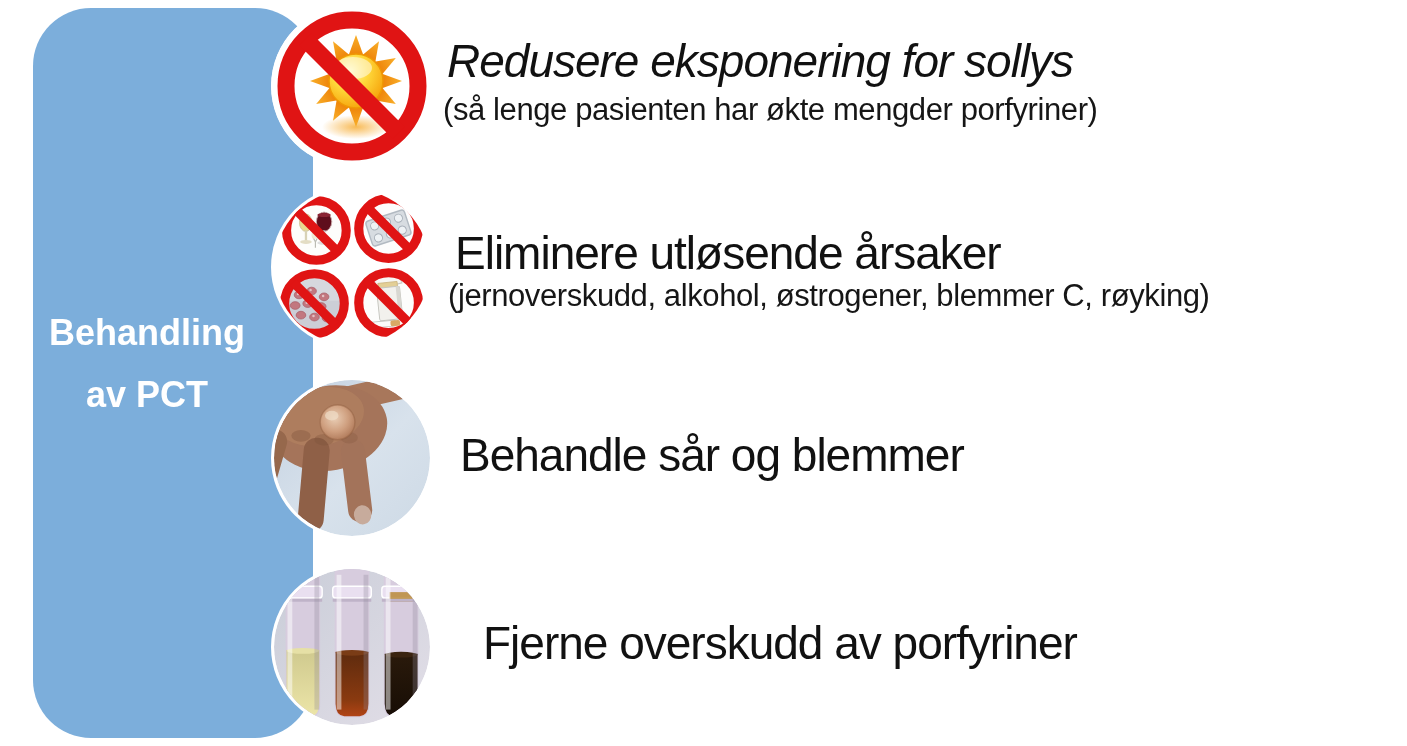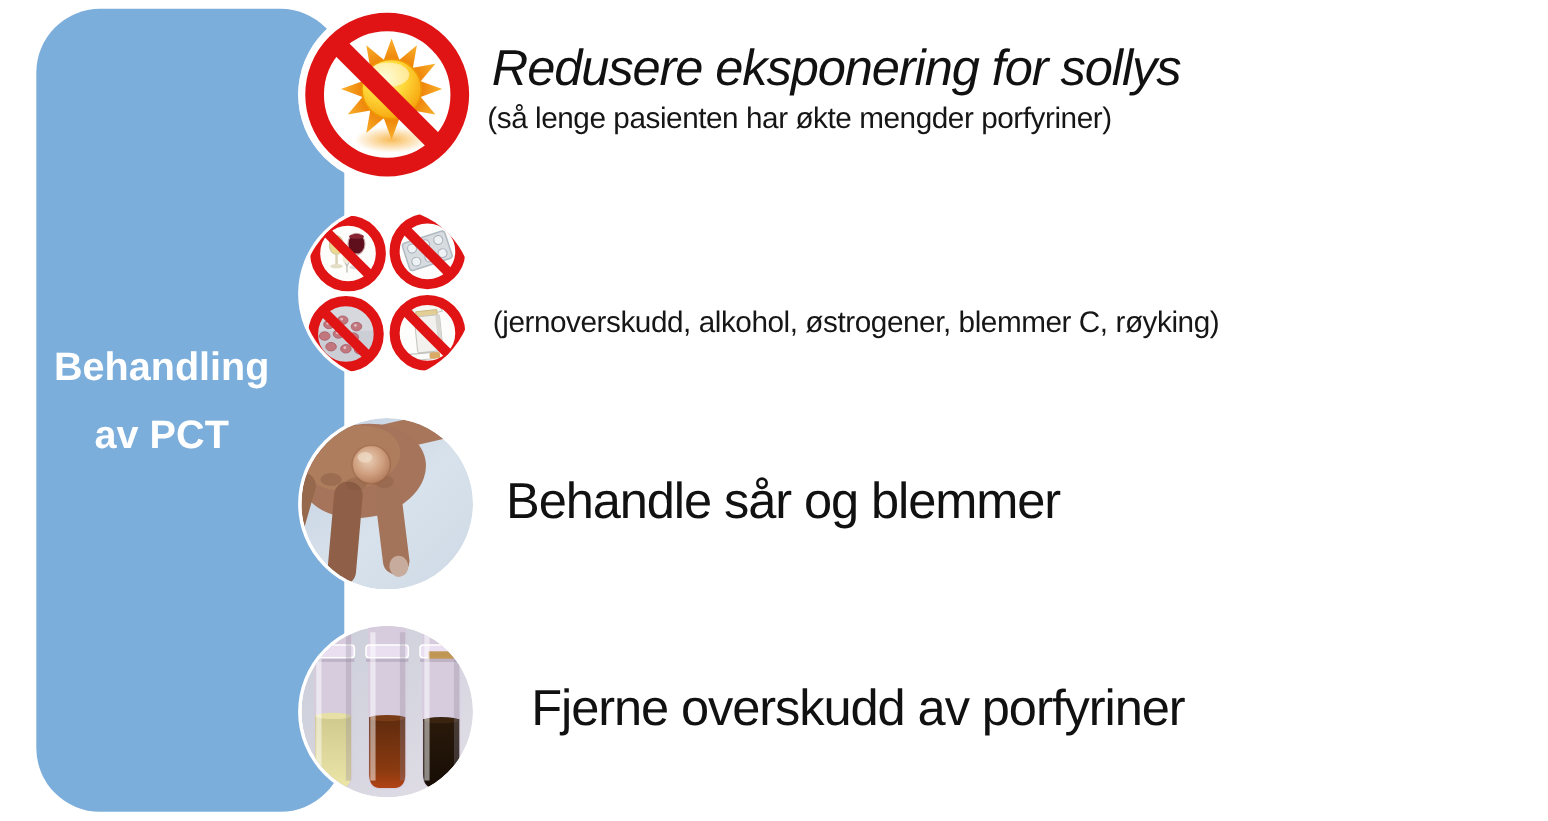--- a/index.html
+++ b/index.html
@@ -19,21 +19,21 @@
     position:absolute;left:271px;width:162px;height:162px;border-radius:50%;
     overflow:hidden;background:#ffffff;box-sizing:border-box;
   }
   .circle.bordered{border:3px solid #ffffff;}
   .circle svg{display:block;width:100%;height:100%;}
   .row-title{
     position:absolute;font-size:46px;letter-spacing:-1px;white-space:nowrap;
     color:#111;line-height:1.15;
   }
   .row-sub{
-    position:absolute;font-size:27px;letter-spacing:-0.4px;white-space:nowrap;
+    position:absolute;font-size:31px;letter-spacing:-0.4px;white-space:nowrap;
     color:#161616;line-height:1.15;
   }
 </style>
 </head>
 <body>
 
 <div class="canvas">
 
   <div class="sidebar"></div>
   <div class="sidebar-label">
@@ -172,20 +172,21 @@
             <rect x="-20" y="-3" width="30" height="6" rx="3" fill="#fbfbf9" stroke="#c3c3bd" stroke-width="1"></rect>
             <rect x="4" y="-3" width="10" height="6" rx="2" fill="#d9a965"></rect>
             <rect x="-23" y="-2.5" width="4" height="5" fill="#b9a88f"></rect>
           </g>
         </g>
         <circle r="31" fill="none" stroke="#e01414" stroke-width="9.5"></circle>
         <line x1="-21.9" y1="-21.9" x2="21.9" y2="21.9" stroke="#e01414" stroke-width="9.5"></line>
       </g>
     </svg>
   </div>
+  <div class="row-title" style="left:455px;top:227px;">Eliminere utløsende årsaker</div>
   <div class="row-sub" style="left:448px;top:278px;">(jernoverskudd, alkohol, østrogener, blemmer C, røyking)</div>
 
   <div class="circle bordered" style="top:377px;">
     <svg viewBox="0 0 162 162" xmlns="http://www.w3.org/2000/svg">
       <defs>
         <linearGradient id="handBg" x1="0" y1="0" x2="1" y2="1">
           <stop offset="0%" stop-color="#c2d0e0"></stop>
           <stop offset="55%" stop-color="#d8e2ec"></stop>
           <stop offset="100%" stop-color="#cdd9e5"></stop>
         </linearGradient>

